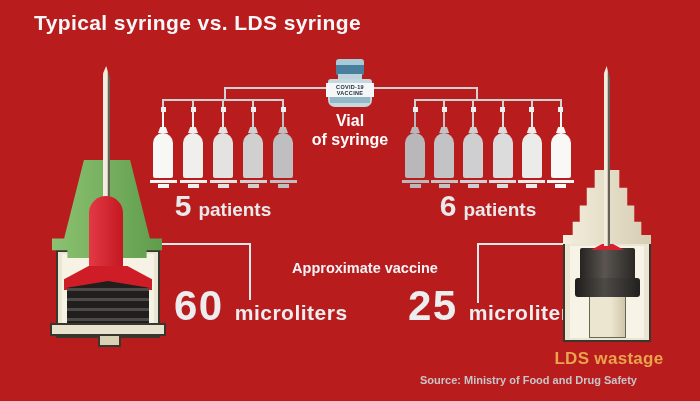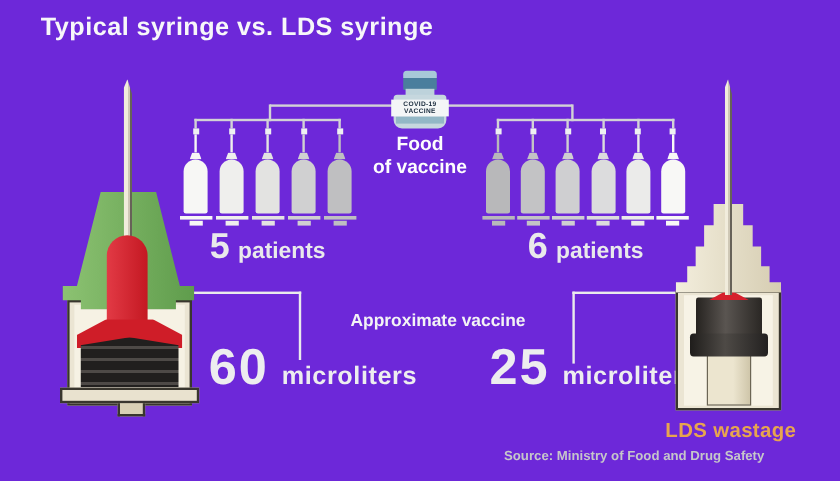--- a/index.html
+++ b/index.html
@@ -1,18 +1,18 @@
 <!DOCTYPE html>
 <html><head>
 <meta charset="utf-8">
 <style>
   html,body{margin:0;padding:0;}
   #canvas{
     position:relative;width:700px;height:401px;overflow:hidden;
-    background:#6d28d9;
+    background:#b91c1c;
     font-family:"Liberation Sans", sans-serif;
     font-weight:bold;
   }
   .abs{position:absolute;}
   
   .title{left:34px;top:11px;font-size:21px;color:#f7f7f9;letter-spacing:.4px;}
   .vial-caption{left:300px;top:111px;width:100px;text-align:center;font-size:16px;line-height:19px;color:#fdfdfe;}
   .patients-line{display:flex;align-items:baseline;justify-content:center;gap:7px;color:#e9e9eb;}
   .patients-line .count{font-size:30px;}
   .patients-line .unit{font-size:19px;}
@@ -95,22 +95,22 @@
     <div class="abs vial-cap"></div>
     <div class="abs vial-neck"></div>
     <div class="abs vial-body"></div>
     <div class="abs vial-stripe"></div>
     <div class="abs vial-label">
       <div>COVID-19</div>
       <div>VACCINE</div>
     </div>
   </div>
   <div class="abs vial-caption">
-    <div>Food</div>
-    <div>of vaccine</div>
+    <div>Vial</div>
+    <div>of syringe</div>
   </div>
 
   <div id="left-syringe-icons" class="s-group" style="left:150px;top:99px;width:146px;">
       <div class="s-icon" style="--c: #f7f7f5;">
         <i class="s-conn"></i>
         <i class="s-dot"></i>
         <i class="s-needle"></i>
         <i class="s-hub"></i>
         <i class="s-body"></i>
         <i class="s-flange"></i>

